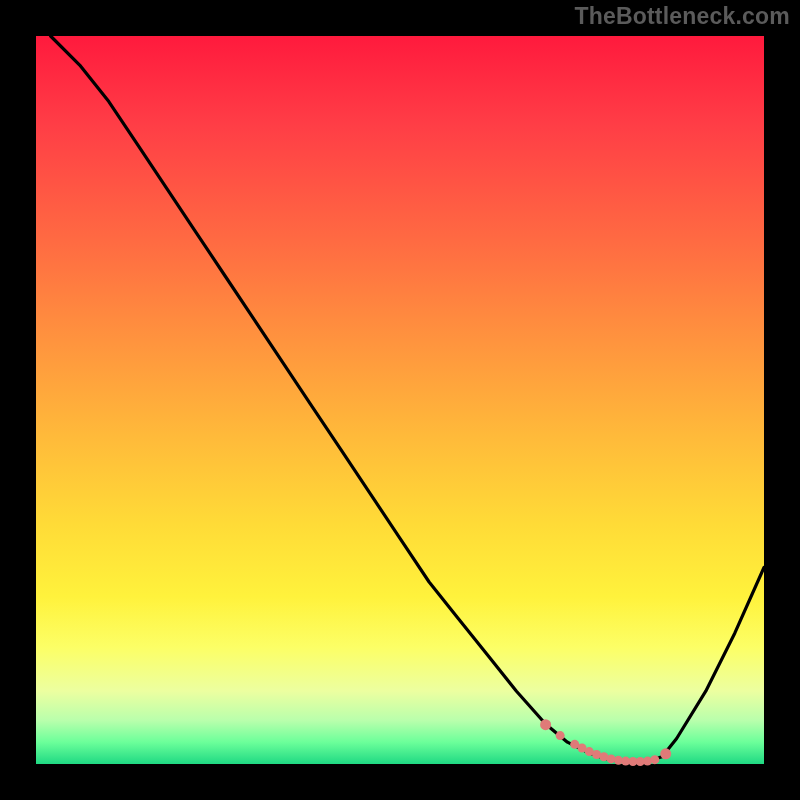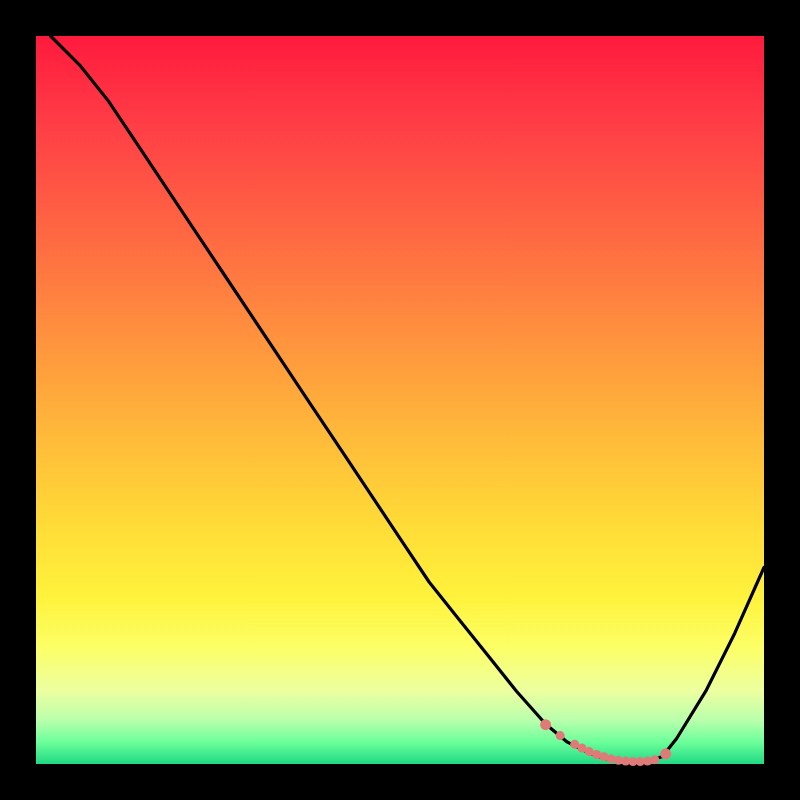--- a/index.html
+++ b/index.html
@@ -81,13 +81,14 @@
         <circle cx="582.40" cy="724.36" r="4.5" fill="#e07a78"></circle>
         <circle cx="589.68" cy="725.09" r="4.5" fill="#e07a78"></circle>
         <circle cx="596.96" cy="725.45" r="4.5" fill="#e07a78"></circle>
         <circle cx="604.24" cy="725.45" r="4.5" fill="#e07a78"></circle>
         <circle cx="611.52" cy="725.09" r="4.5" fill="#e07a78"></circle>
         <circle cx="618.80" cy="723.63" r="4.5" fill="#e07a78"></circle>
         <circle cx="629.72" cy="717.81" r="5.5" fill="#e07a78"></circle>
       </g>
   </svg>
 
+  <div class="watermark">TheBottleneck.com</div>
 </div>
 
 </body></html>

